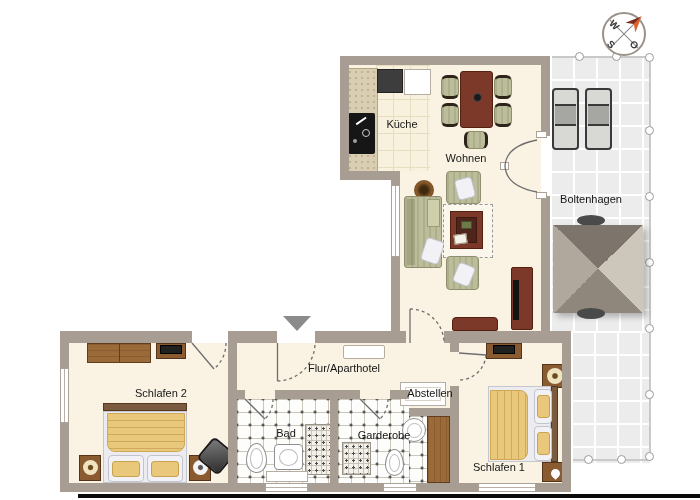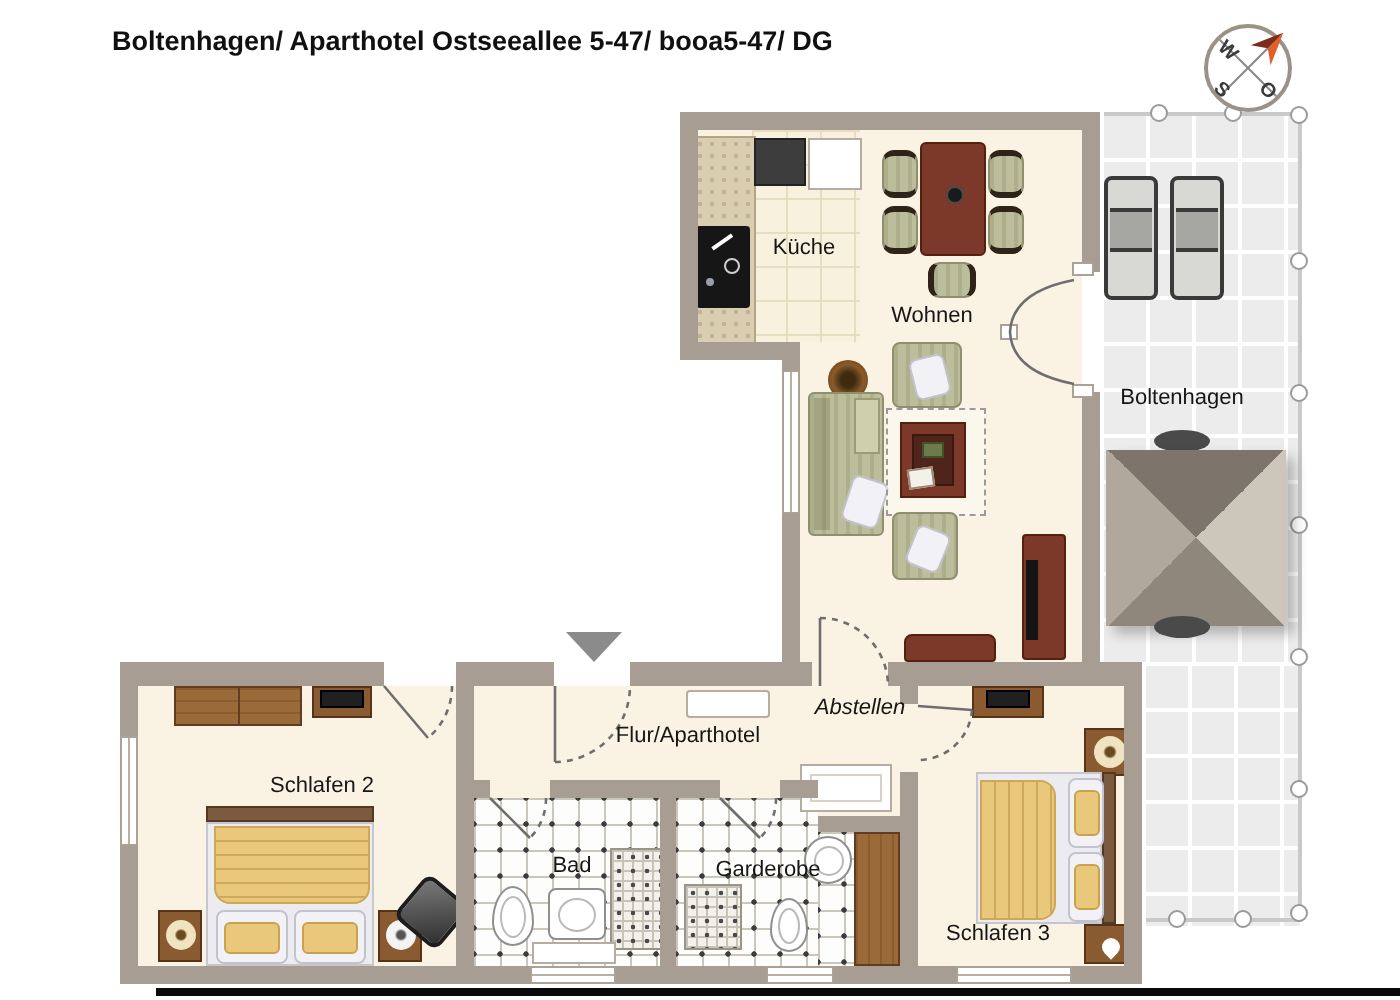--- a/index.html
+++ b/index.html
@@ -257,27 +257,26 @@
       <path d="M537,140 Q506,146 505,166"></path>
       <path d="M537,192 Q506,186 505,166"></path>
     </g>
     <polygon points="283,316 311,316 297,331" fill="#8b8b8b"></polygon>
   </svg>
 
   <div class="label" style="left:374px;top:118px;width:56px;">Küche</div>
   <div class="label" style="left:435px;top:152px;width:62px;">Wohnen</div>
   <div class="label" style="left:548px;top:193px;width:86px;">Boltenhagen</div>
   <div class="label" style="left:298px;top:362px;width:92px;">Flur/Aparthotel</div>
-  <div class="label" style="left:402px;top:348px;width:56px;font-style:italic;">Abstellen</div>
+  <div class="label" style="left:402px;top:387px;width:56px;">Abstellen</div>
   <div class="label" style="left:128px;top:387px;width:66px;">Schlafen 2</div>
   <div class="label" style="left:266px;top:427px;width:40px;">Bad</div>
   <div class="label" style="left:352px;top:429px;width:64px;">Garderobe</div>
-  <div class="label" style="left:466px;top:461px;width:66px;">Schlafen 3</div>
-
-  <div class="title">Boltenhagen/ Aparthotel Ostseeallee 5-47/ booa5-47/ DG</div>
+  <div class="label" style="left:466px;top:461px;width:66px;">Schlafen 1</div>
+
 
   <svg class="abs" style="left:598px;top:8px;" width="52" height="52" viewBox="0 0 52 52">
     <circle cx="26" cy="26" r="21" fill="#ffffff" stroke="#9a9288" stroke-width="2"></circle>
     <g transform="rotate(45 26 26)">
       <line x1="26" y1="6" x2="26" y2="46" stroke="#8a8a8a" stroke-width="1"></line>
       <line x1="6" y1="26" x2="46" y2="26" stroke="#8a8a8a" stroke-width="1"></line>
       <polygon points="26,1 19,17 26,12" fill="#7e2c1a"></polygon>
       <polygon points="26,1 33,17 26,12" fill="#e0602a"></polygon>
       <text x="8" y="30" font-size="10" font-weight="bold" fill="#3a3a3a">W</text>
       <text x="21" y="46" font-size="10" font-weight="bold" fill="#3a3a3a">S</text>

